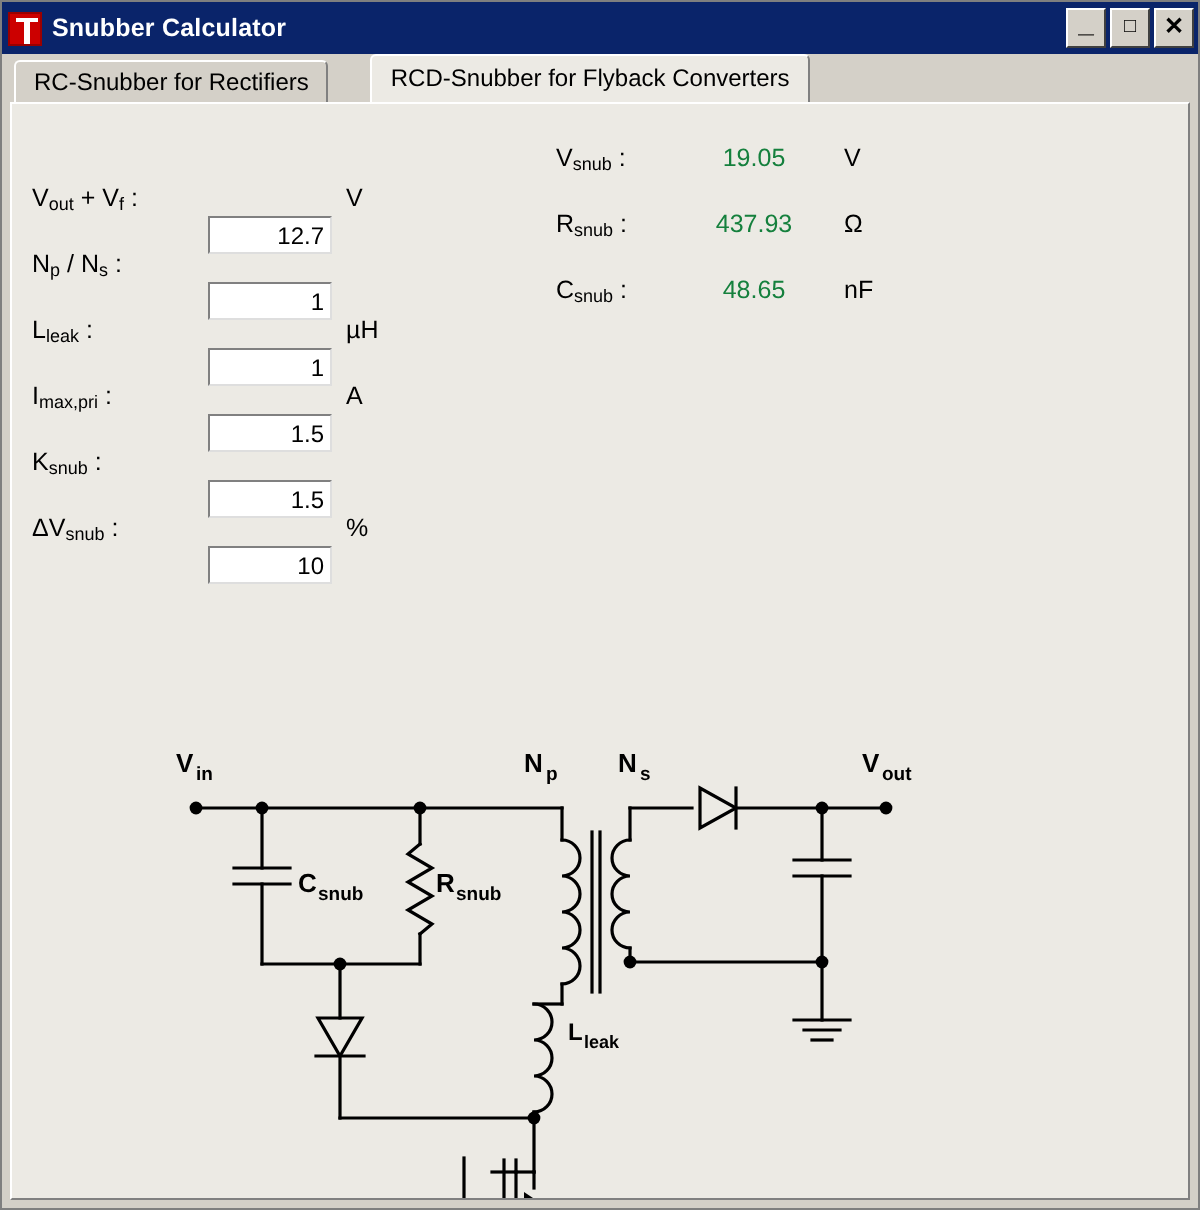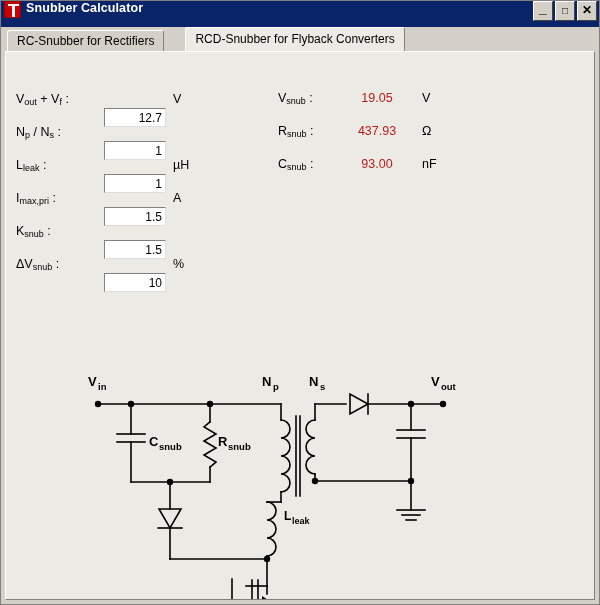--- a/index.html
+++ b/index.html
@@ -15,21 +15,21 @@
     width: 600px; height: 605px;
     background: #d4d0c8;
     border: 1px solid #7f7f7f;
     display: flex; flex-direction: column;
   }
   
   .titlebar {
     height: 26px;
     background: linear-gradient(to bottom, #2a5fba 0%, #1c4c9c 45%, #2a5fba 100%);
     background: #0a246a;
-    display: flex; align-items: flex-start;
+    display: flex; align-items: center;
     padding: 0 2px 0 3px;
     color: #ffffff;
   }
   .ti-logo-small {
     width: 17px; height: 17px;
     background: #cc0000;
     border: 1px solid #9a0000;
     position: relative;
     flex: 0 0 auto;
     margin-right: 5px;
@@ -159,34 +159,34 @@
     white-space: nowrap;
   }
   
   .outputs {
     position: absolute;
     left: 272px; top: 20px;
     width: 230px;
   }
   .out-row {
     height: 33px;
-    display: flex; align-items: flex-end;
+    display: flex; align-items: flex-start;
   }
   .out-label {
     width: 68px;
     font-size: 12.5px;
     color: #000;
     white-space: nowrap;
   }
   .out-label sub { font-size: 9px; vertical-align: baseline; position: relative; top: 2px; }
   .out-value {
     width: 62px;
     font-size: 12.5px;
     text-align: center;
-    color: #b91c1c;
+    color: #15803d;
   }
   .out-unit {
     margin-left: 14px;
     font-size: 12.5px;
     color: #000;
   }
   
   .schematic {
     position: absolute;
     left: 0; top: 272px;
@@ -271,21 +271,21 @@
       </div>
 
       <div class="out-row">
         <div class="out-label">R<sub>snub</sub> :</div>
         <div class="out-value">437.93</div>
         <div class="out-unit">Ω</div>
       </div>
 
       <div class="out-row">
         <div class="out-label">C<sub>snub</sub> :</div>
-        <div class="out-value">93.00</div>
+        <div class="out-value">48.65</div>
         <div class="out-unit">nF</div>
       </div>
 
     </div>
 
     <div class="schematic">
       <svg width="590" height="318" viewBox="0 0 590 318" xmlns="http://www.w3.org/2000/svg">
         <g fill="none" stroke="#000000" stroke-width="1.6" stroke-linecap="square">
 
           <line x1="92" y1="80" x2="275" y2="80"></line>

